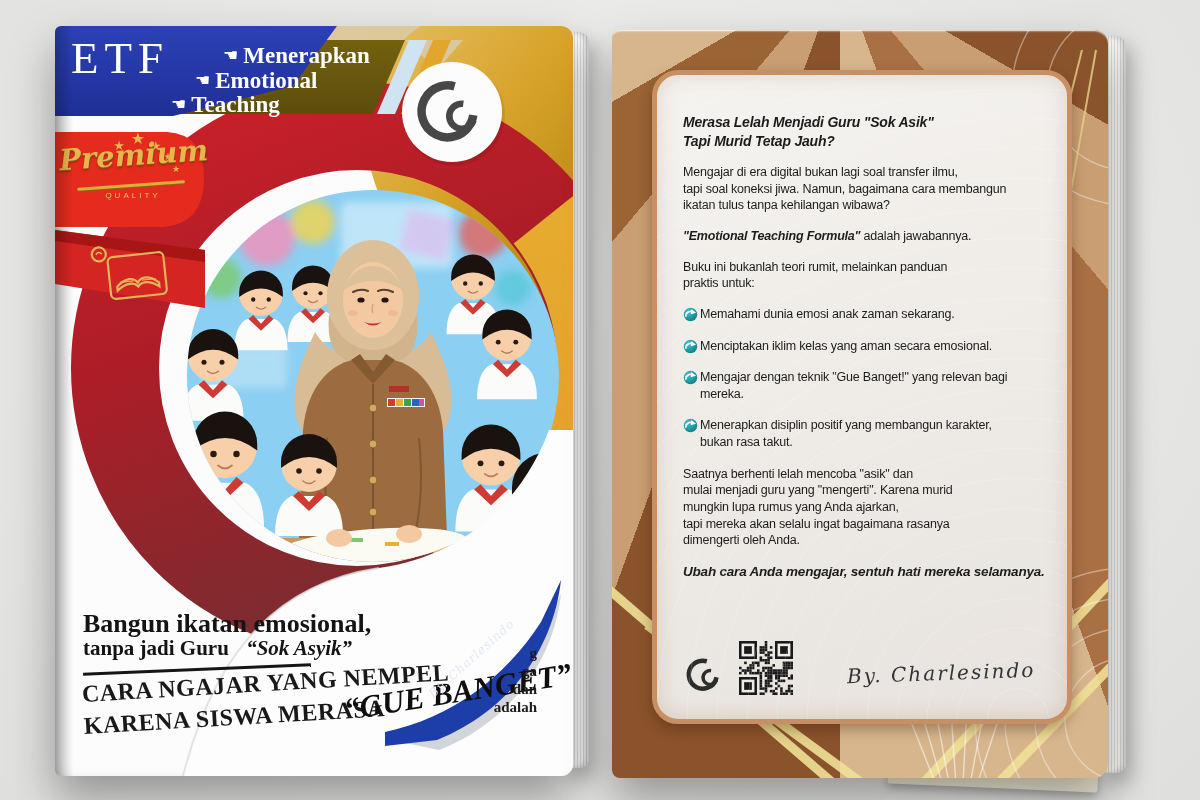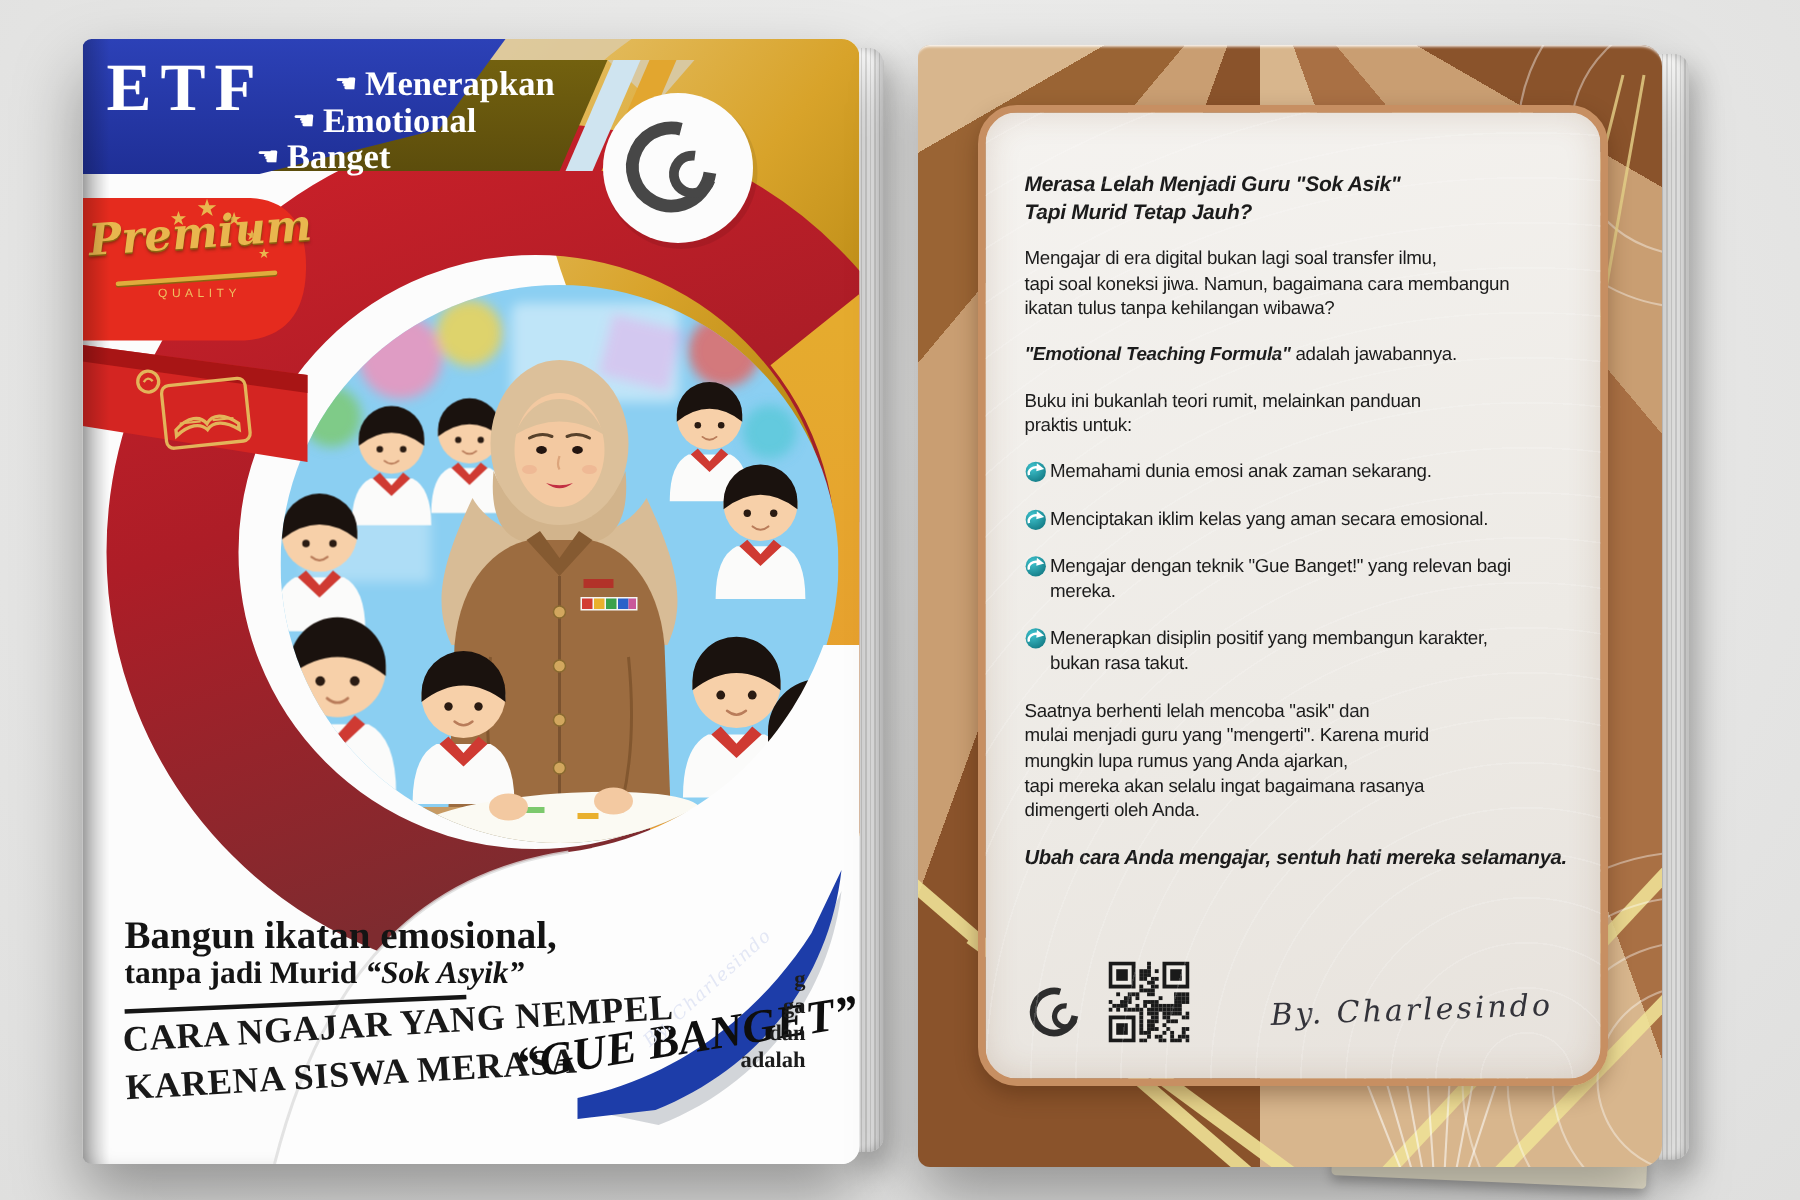--- a/index.html
+++ b/index.html
@@ -12,37 +12,37 @@
   .front-pages{position:absolute;right:0;top:6px;bottom:8px;width:26px;border-radius:3px 10px 10px 3px;
     background:repeating-linear-gradient(90deg,#fdfdfd 0 2px,#e0e0df 2px 3px);
     box-shadow:inset -4px 0 5px rgba(0,0,0,.18), 6px 10px 18px rgba(0,0,0,.22);}
   .front-cover{position:absolute;left:0;top:0;bottom:0;right:16px;background:#fcfcfc;
     border-radius:6px 12px 12px 6px;overflow:hidden;
     box-shadow:0 22px 45px rgba(0,0,0,.35), inset 10px 0 16px -10px rgba(0,0,0,.4), inset 0 3px 2px -2px #ffffff;}
   .front-cover svg.art{position:absolute;left:0;top:0;}
   .spine-shade{position:absolute;left:0;top:0;bottom:0;width:18px;
     background:linear-gradient(90deg,rgba(0,0,0,.22),rgba(0,0,0,0));pointer-events:none;}
   .etf{position:absolute;left:16px;top:6px;color:#ffffff;font-family:"Liberation Serif",serif;
-    font-weight:bold;font-size:45px;letter-spacing:6px;}
+    font-weight:normal;font-size:45px;letter-spacing:6px;}
   .band-line{position:absolute;color:#ffffff;font-family:"Liberation Serif",serif;font-weight:bold;
     font-size:23px;white-space:nowrap;}
   .band-line .ptr{font-family:"DejaVu Sans",sans-serif;font-size:17px;margin-right:5px;vertical-align:2px;}
   .bl1{left:168px;top:17px;} .bl2{left:140px;top:42px;} .bl3{left:116px;top:66px;}
   .premium-script{position:absolute;left:4px;top:112px;width:148px;text-align:center;
     font-family:"DejaVu Serif",serif;font-style:italic;font-weight:bold;font-size:29px;color:#e9b64e;
     text-shadow:0 1px 0 #8a6510,0 2px 2px rgba(60,40,0,.5);transform:rotate(-4deg);}
   .premium-underline{position:absolute;left:22px;top:158px;width:108px;height:3px;background:#e0ac3c;
     border-radius:2px;transform:rotate(-4deg);box-shadow:0 1px 0 #8a6510;}
   .premium-quality{position:absolute;left:4px;top:165px;width:148px;text-align:center;
     font-size:8px;letter-spacing:3px;color:#eec060;font-weight:normal;}
   .tagline1{position:absolute;left:28px;top:583px;font-family:"Liberation Serif",serif;font-weight:bold;
     font-size:26px;color:#141414;}
   .tagline2{position:absolute;left:28px;top:610px;font-family:"Liberation Serif",serif;font-weight:bold;
     font-size:21px;color:#141414;}
-  .tagline2 .q{font-style:italic;}
+  .tagline2 .q{font-style:italic;margin-left:12px;}
   .tag-underline{position:absolute;left:28px;top:642px;width:228px;height:3px;background:#161616;
     transform:rotate(-2.4deg);}
   .headline{position:absolute;left:26px;top:652px;transform:rotate(-3.4deg);transform-origin:left top;
     font-family:"Liberation Serif",serif;font-weight:bold;font-size:24px;color:#191919;letter-spacing:.5px;
     line-height:32px;white-space:nowrap;}
   .headline-quote{position:absolute;left:288px;top:648px;transform:rotate(-9deg);
     font-family:"Liberation Serif",serif;font-weight:bold;font-style:italic;font-size:31px;color:#0e0e0e;
     white-space:nowrap;}
   .front-sig{position:absolute;left:371px;top:664px;transform:rotate(-42deg);transform-origin:left top;
     font-family:"DejaVu Serif",serif;font-style:italic;font-size:12px;color:#e3e7f5;letter-spacing:1px;
@@ -247,28 +247,28 @@
         <circle cx="397" cy="86" r="50" fill="#fcfcfc"></circle>
         <g transform="rotate(-18 397 86)" fill="none" stroke="#474747">
           <circle cx="393" cy="84" r="26" stroke-width="8.5" stroke-dasharray="125 39" stroke-dashoffset="-12"></circle>
           <circle cx="405" cy="93" r="12.5" stroke-width="6.5" stroke-dasharray="56 23" stroke-dashoffset="-8"></circle>
         </g>
       </svg>
 
       <div class="etf">ETF</div>
       <div class="band-line bl1"><span class="ptr">☚</span><span>Menerapkan</span></div>
       <div class="band-line bl2"><span class="ptr">☚</span><span>Emotional</span></div>
-      <div class="band-line bl3"><span class="ptr">☚</span><span>Banget</span></div>
+      <div class="band-line bl3"><span class="ptr">☚</span><span>Teaching</span></div>
 
       <div class="premium-script">Premium</div>
       <div class="premium-underline"></div>
       <div class="premium-quality">QUALITY</div>
 
       <div class="tagline1">Bangun ikatan emosional,</div>
-      <div class="tagline2"><span>tanpa jadi Murid </span><span class="q">“Sok Asyik”</span></div>
+      <div class="tagline2"><span>tanpa jadi Guru </span><span class="q">“Sok Asyik”</span></div>
       <div class="tag-underline"></div>
 
       <div class="headline">
         <div>CARA NGAJAR YANG NEMPEL</div>
         <div>KARENA SISWA MERASA</div>
       </div>
       <div class="headline-quote">“GUE BANGET”</div>
 
       <div class="front-sig">By. Charlesindo</div>
 

